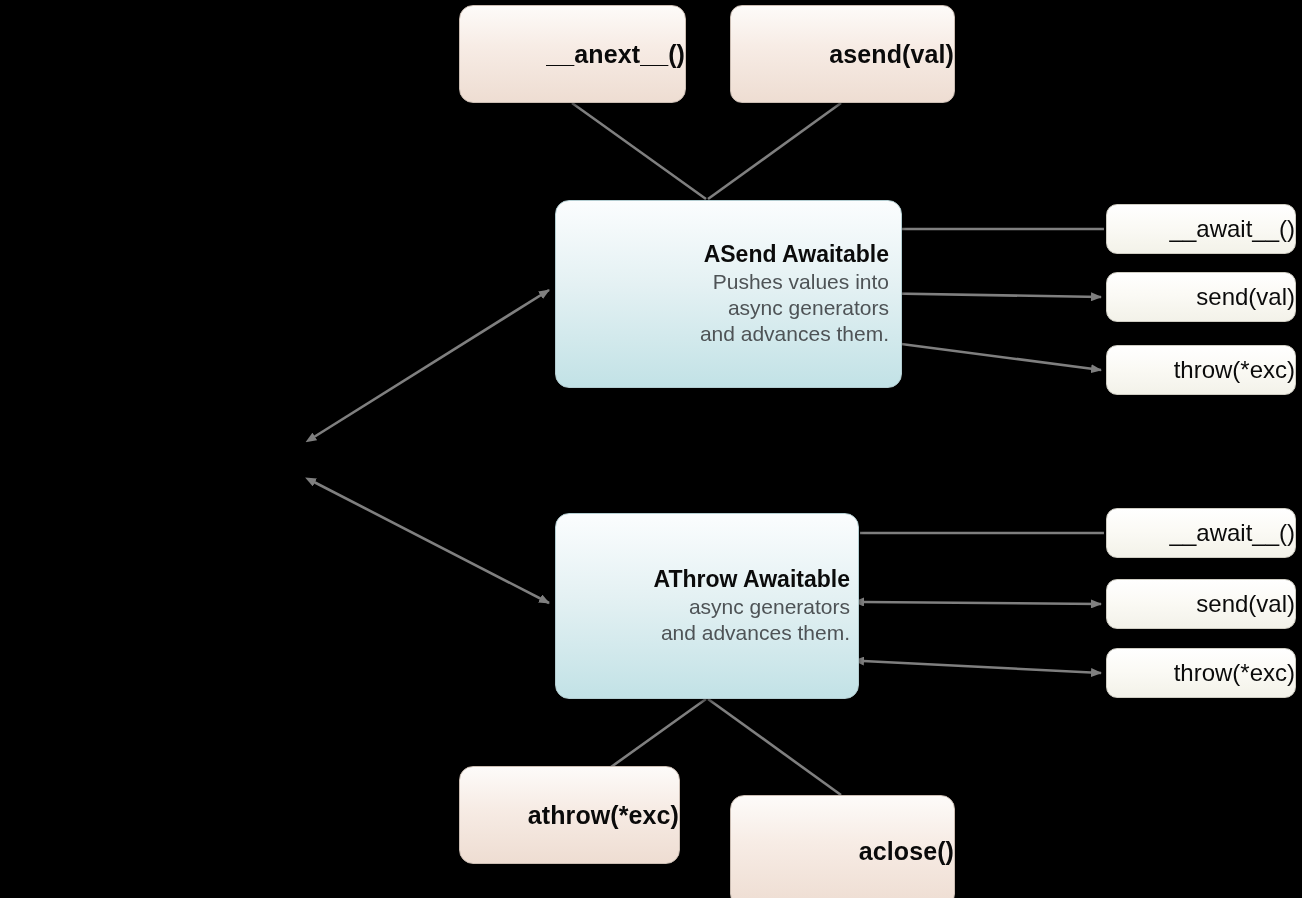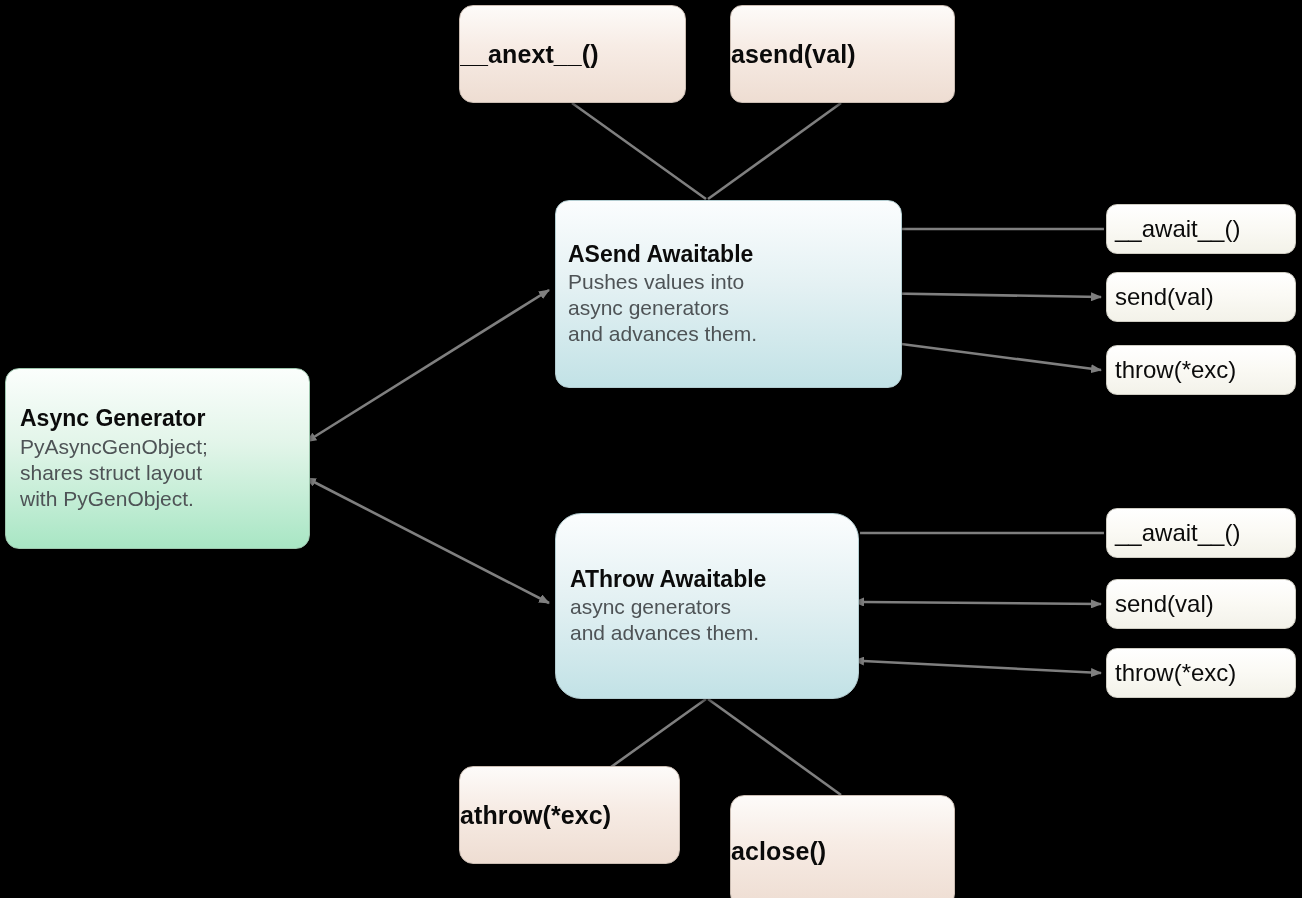--- a/index.html
+++ b/index.html
@@ -9,21 +9,21 @@
     background:#000;
     overflow:hidden;
     font-family:"Liberation Sans", sans-serif;
   }
   svg#wires{position:absolute;left:0;top:0;width:1302px;height:898px;pointer-events:none;}
   .node{
     position:absolute;
     box-sizing:border-box;
     border-radius:12px;
     display:flex;flex-direction:column;
-    align-items:flex-start;justify-content:center;
+    align-items:flex-end;justify-content:center;
     text-align:center;
     box-shadow:0 2px 4px rgba(0,0,0,.55);
     overflow:hidden;
   }
   
   .peach{
     background:linear-gradient(180deg,#fdfbf9 0%,#f7ece5 42%,#eeddd2 100%);
     border:1px solid #cbbdb3;
     border-radius:14px;
   }
@@ -96,35 +96,29 @@
   </svg>
 
   <div class="node peach" style="left:459px;top:5px;width:227px;height:98px;">
     <div class="ttl">__anext__()</div>
   </div>
 
   <div class="node peach" style="left:730px;top:5px;width:225px;height:98px;border-radius:12px;">
     <div class="ttl">asend(val)</div>
   </div>
 
-  <div class="node green bignode" style="left:5px;top:368px;width:305px;height:181px;padding:8px 14px;">
-    <div class="ttl">Async Generator</div>
-    <div class="desc">PyAsyncGenObject;</div>
-    <div class="desc">shares struct layout</div>
-    <div class="desc">with PyGenObject.</div>
-  </div>
 
   <div class="node cyan bignode" style="left:555px;top:200px;width:347px;height:188px;padding:8px 12px;">
     <div class="ttl">ASend Awaitable</div>
     <div class="desc">Pushes values into</div>
     <div class="desc">async generators</div>
     <div class="desc">and advances them.</div>
   </div>
 
-  <div class="node cyan bignode" style="left:555px;top:513px;width:304px;height:186px;padding:8px 14px;border-radius:26px;">
+  <div class="node cyan bignode" style="left:555px;top:513px;width:304px;height:186px;padding:8px 8px;">
     <div class="ttl">AThrow Awaitable</div>
     <div class="desc">async generators</div>
     <div class="desc">and advances them.</div>
   </div>
 
   <div class="node peach" style="left:459px;top:766px;width:221px;height:98px;">
     <div class="ttl">athrow(*exc)</div>
   </div>
 
   <div class="node peach" style="left:730px;top:795px;width:225px;height:113px;">

